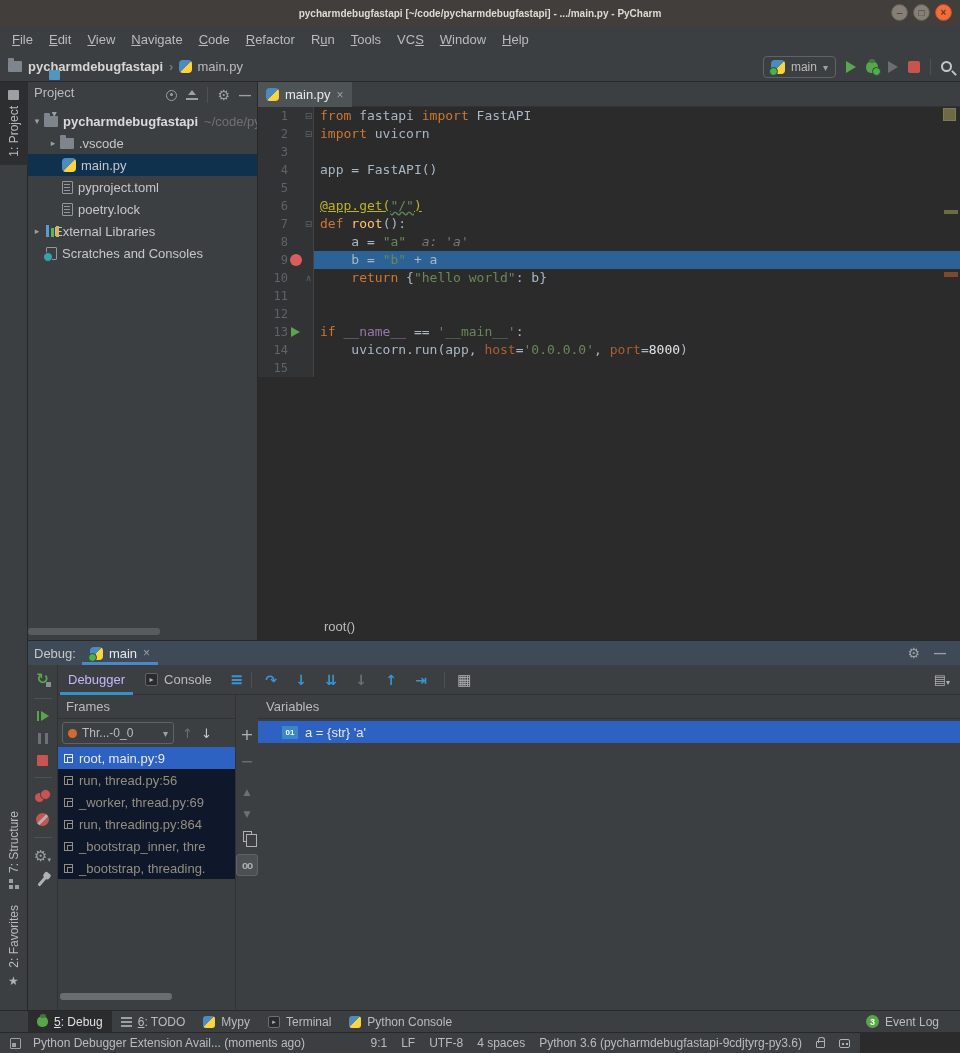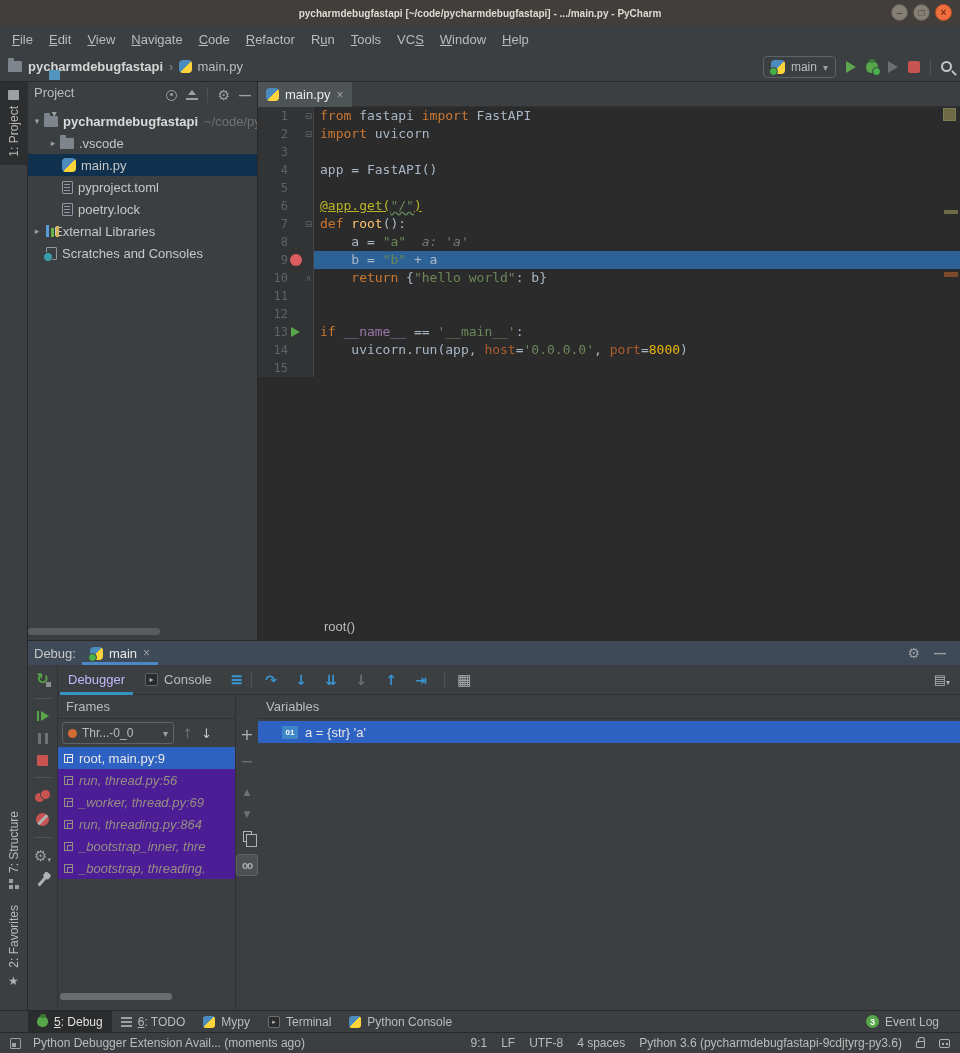--- a/index.html
+++ b/index.html
@@ -121,21 +121,21 @@
   .gfold { width:10px; background:#313335; flex:none; border-right:1px solid #404245;
            color:#606366; font-size:9px; text-align:center; font-family:"DejaVu Sans", sans-serif; }
   .gfold.fd-minus::before { content:"⊟"; }
   .gfold.fd-end::before { content:"∧"; }
   .bp { position:absolute; left:2px; top:3px; width:12px; height:12px; border-radius:50%; background:#DB5C5C; }
   .runarrow { position:absolute; left:3px; top:4px; width:0; height:0; border-left:9px solid #57A64A;
               border-top:5px solid transparent; border-bottom:5px solid transparent; }
   .ctext { flex:1; padding-left:6px; white-space:pre; color:#A9B7C6; }
   .cl.hl .ctext { background:#2D6296; }
   .tk-kw { color:#CC7832; } .tk-d { color:#A9B7C6; } .tk-str { color:#6A8759; }
-  .tk-num { color:#eab308; } .tk-fn { color:#FFC66B; } .tk-dunder { color:#9876AA; }
+  .tk-num { color:#e5e5e5; } .tk-fn { color:#FFC66B; } .tk-dunder { color:#9876AA; }
   .tk-param { color:#B05E2C; } .tk-hint { color:#787878; font-style:italic; }
   .tk-deco { color:#BBB529; text-decoration:underline; }
   .tk-decostr { color:#6A8759; text-decoration:underline wavy #5E8757; }
   .stripe-mark { position:absolute; }
   .crumbline { position:absolute; left:0; top:532px; width:702px; height:24px; display:flex; align-items:center; }
   .crumbline .fn { padding-left:66px; color:#BBBBBB; font-size:13px; }
 
   
   .debug { position:absolute; left:28px; top:640px; width:932px; height:370px; background:#3C3F41;
            border-top:1px solid #282828; }
@@ -201,21 +201,21 @@
   .thread-dd { width:112px; height:22px; border:1px solid #5E6366; border-radius:3px; display:flex;
                align-items:center; gap:5px; padding:0 5px; overflow:hidden; }
   .thread-dot { width:9px; height:9px; border-radius:50%; background:#D26A34; flex:none; }
   .thread-dd .txt { font-size:12px; color:#BBBBBB; white-space:nowrap; }
   .arr-up { color:#6E7173; font-family:"DejaVu Sans", sans-serif; font-size:13px; }
   .arr-down { color:#C8CCCE; font-family:"DejaVu Sans", sans-serif; font-size:13px; }
   .frames-list { position:absolute; left:0; top:52px; width:177px; }
   .frame-row { height:22px; display:flex; align-items:center; gap:6px; padding-left:6px; font-size:13px;
                white-space:nowrap; overflow:hidden; color:#C7C7C7; cursor:default; }
   .frame-row.sel { background:#2D61C2; color:#E8E8E8; }
-  .frame-row.lib { background:#4c1d95; color:#958F82;font-style:italic; }
+  .frame-row.lib { background:#0f172a; color:#958F82; }
   .fr-ic { width:9px; height:9px; border:1px solid currentColor; position:relative; flex:none; }
   .fr-ic::after { content:""; position:absolute; left:2px; top:2px; width:4px; height:4px; border:1px solid currentColor; }
   .frames-hscroll { position:absolute; left:2px; top:298px; width:112px; height:7px; background:#6A6D6F; border-radius:3px; }
 
   .watches-strip { position:absolute; left:207px; top:54px; width:23px; height:316px; border-left:1px solid #323232;
                    display:flex; flex-direction:column; align-items:center; }
   .watches-strip .wico { color:#AFB1B3; font-family:"DejaVu Sans", sans-serif; cursor:default; }
   .w-plus { font-size:16px; margin-top:30px; }
   .w-minus { font-size:16px; margin-top:8px; color:#6E7173 !important; }
   .w-up { font-size:9px; margin-top:16px; color:#6E7173 !important; }
@@ -249,21 +249,21 @@
            background:linear-gradient(135deg,#4B8BBE 0 50%, #FFD43B 50% 100%); }
   .bt-term { width:12px; height:12px; background:#2B2B2B; border:1px solid #6A6F73; border-radius:2px;
              color:#AFB1B3; font-size:7px; display:flex; align-items:center; justify-content:center;
              font-family:"DejaVu Sans", sans-serif; }
   .bt-term::before { content:"▸"; }
   .eventlog { margin-left:auto; margin-right:12px; }
   .ev-badge { width:13px; height:13px; border-radius:50%; background:#57A64A; color:#FFFFFF; font-size:9px;
               font-weight:bold; display:flex; align-items:center; justify-content:center; }
 
   
-  .statusbar { position:absolute; left:0; top:1032px; width:960px; height:21px; background:#3C3F41;
+  .statusbar { position:absolute; left:0; top:1032px; width:860px; height:21px; background:#3C3F41;
                border-top:1px solid #282828; display:flex; align-items:center; padding:0 10px; font-size:12px; }
   .ic-toolwin { width:11px; height:11px; border:1px solid #9DA0A3; border-radius:1px; position:relative; }
   .ic-toolwin::after { content:""; position:absolute; left:1px; bottom:1px; width:4px; height:4px; background:#9DA0A3; }
   .sb-msg { margin-left:12px; color:#BBBBBB; max-width:575px; white-space:nowrap; overflow:hidden; }
   .sb-right { margin-left:auto; display:flex; align-items:center; gap:14px; }
   .sb-item { color:#BBBBBB; white-space:nowrap; cursor:default; }
   .ic-lock { width:9px; height:7px; border:1px solid #AFB1B3; border-radius:1px; position:relative; margin-top:3px; }
   .ic-lock::before { content:""; position:absolute; left:1px; top:-5px; width:5px; height:5px;
                      border:1px solid #AFB1B3; border-bottom:none; border-radius:3px 3px 0 0; }
   .ic-robot { width:11px; height:9px; border:1px solid #AFB1B3; border-radius:2px; position:relative; }

